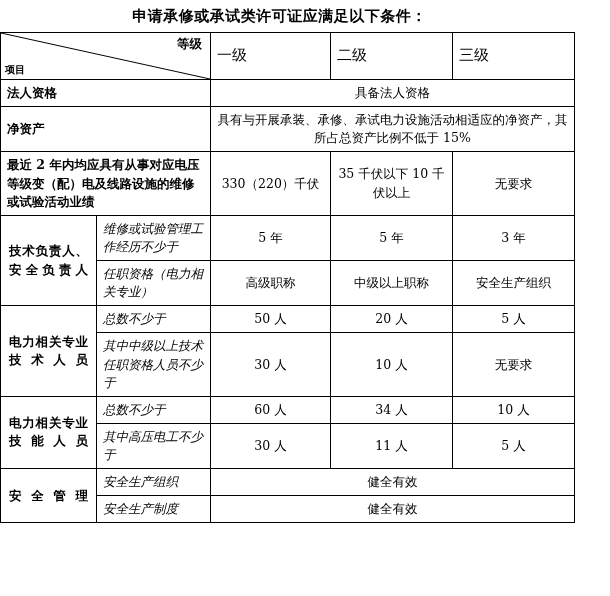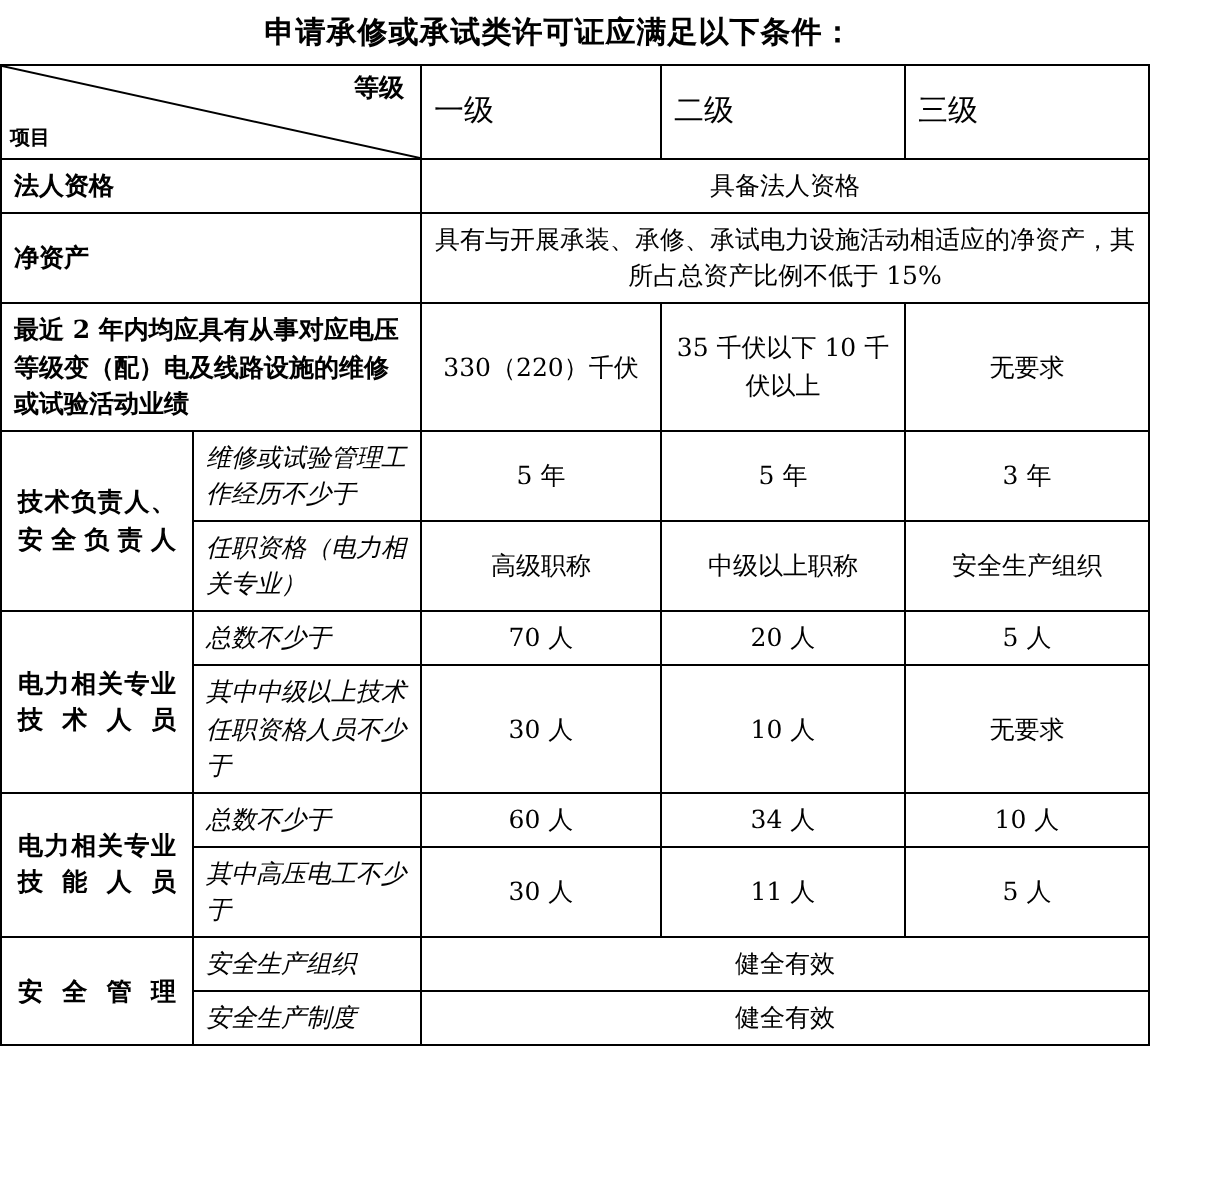--- a/index.html
+++ b/index.html
@@ -158,21 +158,21 @@
       <tr>
         <td class="sublabel">任职资格（电力相关专业）</td>
         <td class="cellv">高级职称</td>
         <td class="cellv">中级以上职称</td>
         <td class="cellv">安全生产组织</td>
       </tr>
 
       <tr>
         <td class="rowlabel" rowspan="2">电力相关专业技术人员</td>
         <td class="sublabel">总数不少于</td>
-        <td class="cellv">70 人</td>
+        <td class="cellv">50 人</td>
         <td class="cellv">20 人</td>
         <td class="cellv">5 人</td>
       </tr>
       <tr>
         <td class="sublabel">其中中级以上技术任职资格人员不少于</td>
         <td class="cellv">30 人</td>
         <td class="cellv">10 人</td>
         <td class="cellv">无要求</td>
       </tr>
 

